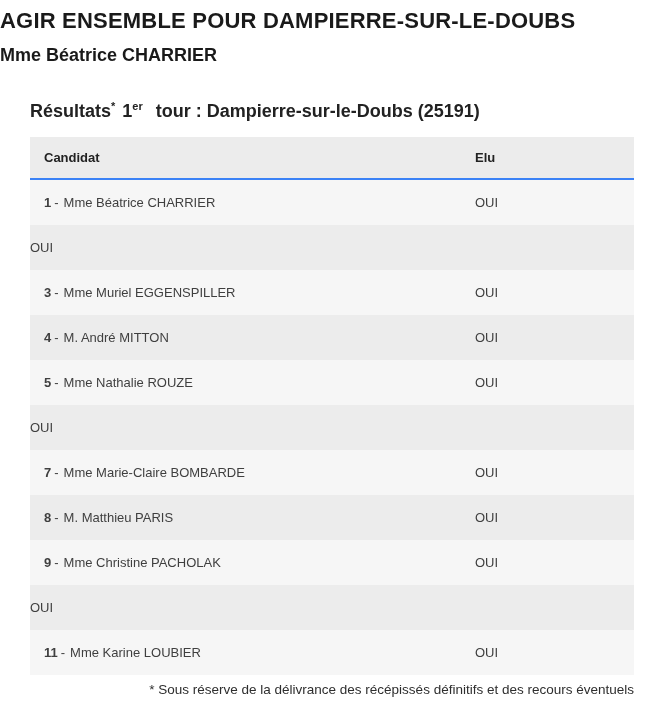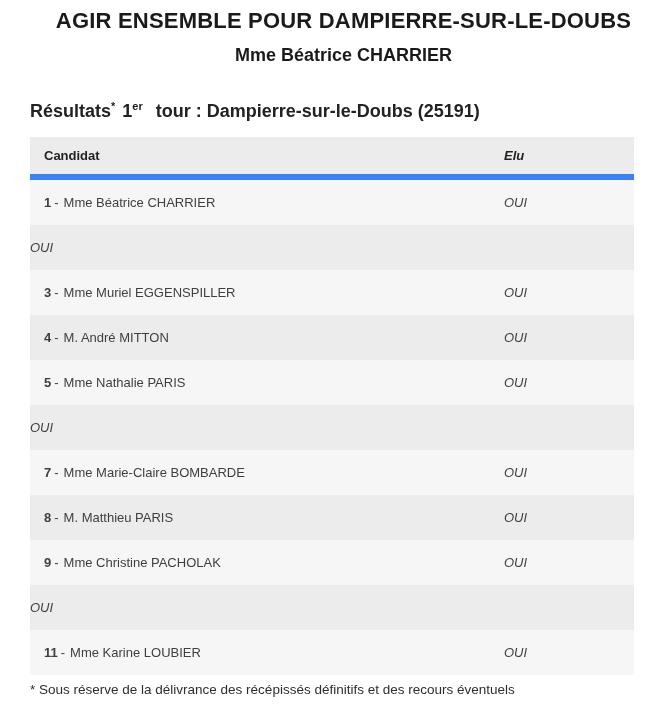--- a/index.html
+++ b/index.html
@@ -6,23 +6,22 @@
   html, body {
     margin: 0;
     padding: 0;
     width: 667px;
     height: 722px;
     background: #ffffff;
     font-family: "Liberation Sans", sans-serif;
     overflow: hidden;
   }
   .page-header {
-    text-align: center;
+    text-align: left;
     padding-top: 6px;
-    padding-left: 20px;
   }
   .page-title {
     margin: 0;
     font-size: 22px;
     line-height: 30px;
     font-weight: bold;
     color: #1a1a1a;
     letter-spacing: 0.2px;
   }
   .page-subtitle {
@@ -51,48 +50,47 @@
 
   .results-table {
     width: 604px;
     font-size: 13px;
   }
   .thead {
     display: flex;
     align-items: center;
     height: 43px;
     background: #ececec;
-    border-bottom: 6px solid #3b82f6;
+    border-bottom: 2px solid #3b82f6;
     font-weight: bold;
     color: #222222;
   }
   .col-candidate {
     flex: 1;
     padding-left: 14px;
   }
   .col-elu {
-    width: 130px;
+    width: 159px;
     flex: none;
-    font-style: italic;
   }
   .tbody .row {
     display: flex;
     align-items: center;
     height: 45px;
     color: #3f3f3f;
     gap: 36px;
   }
   .tbody .row:nth-child(odd)  { background: #f6f6f6; }
   .tbody .row:nth-child(even) { background: #ececec; }
   .num { font-weight: bold; }
   .sep { margin: 0 5px 0 3px; }
 
   .footnote {
     margin: 7px 0 0 0;
-    text-align: left;
+    text-align: right;
     font-size: 13.5px;
     line-height: 16px;
     color: #2e2e2e;
   }
 </style>
 </head>
 <body>
 
 <header class="page-header">
   <h1 class="page-title">AGIR ENSEMBLE POUR DAMPIERRE-SUR-LE-DOUBS</h1>
@@ -122,21 +120,21 @@
         <div class="col-candidate"><span class="num">3</span><span class="sep">-</span><span>Mme Muriel EGGENSPILLER</span></div>
         <div class="col-elu">OUI</div>
       </div>
 
       <div class="row">
         <div class="col-candidate"><span class="num">4</span><span class="sep">-</span><span>M. André MITTON</span></div>
         <div class="col-elu">OUI</div>
       </div>
 
       <div class="row">
-        <div class="col-candidate"><span class="num">5</span><span class="sep">-</span><span>Mme Nathalie PARIS</span></div>
+        <div class="col-candidate"><span class="num">5</span><span class="sep">-</span><span>Mme Nathalie ROUZE</span></div>
         <div class="col-elu">OUI</div>
       </div>
 
       <div class="row">
         <div class="col-elu">OUI</div>
       </div>
 
       <div class="row">
         <div class="col-candidate"><span class="num">7</span><span class="sep">-</span><span>Mme Marie-Claire BOMBARDE</span></div>
         <div class="col-elu">OUI</div>

